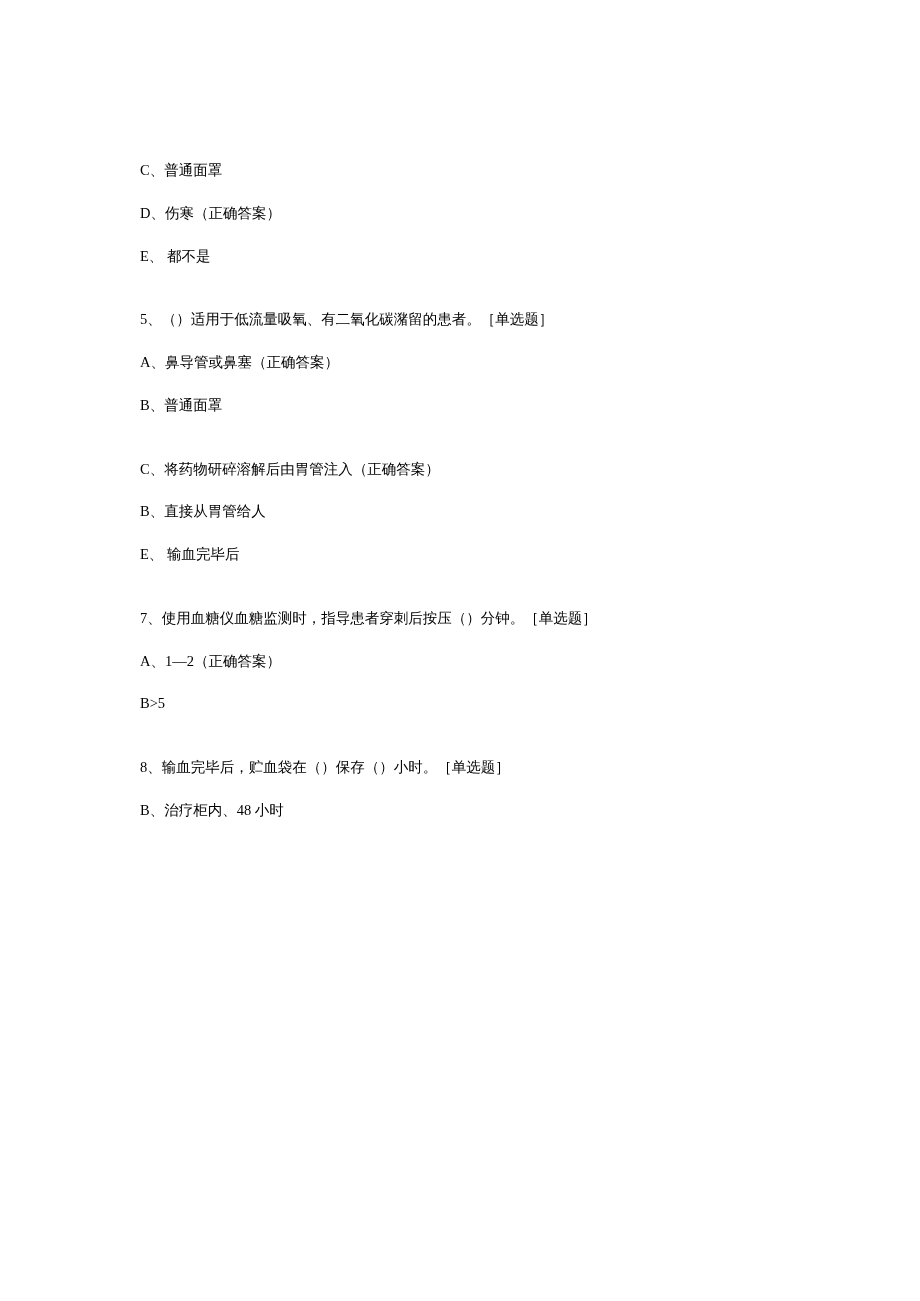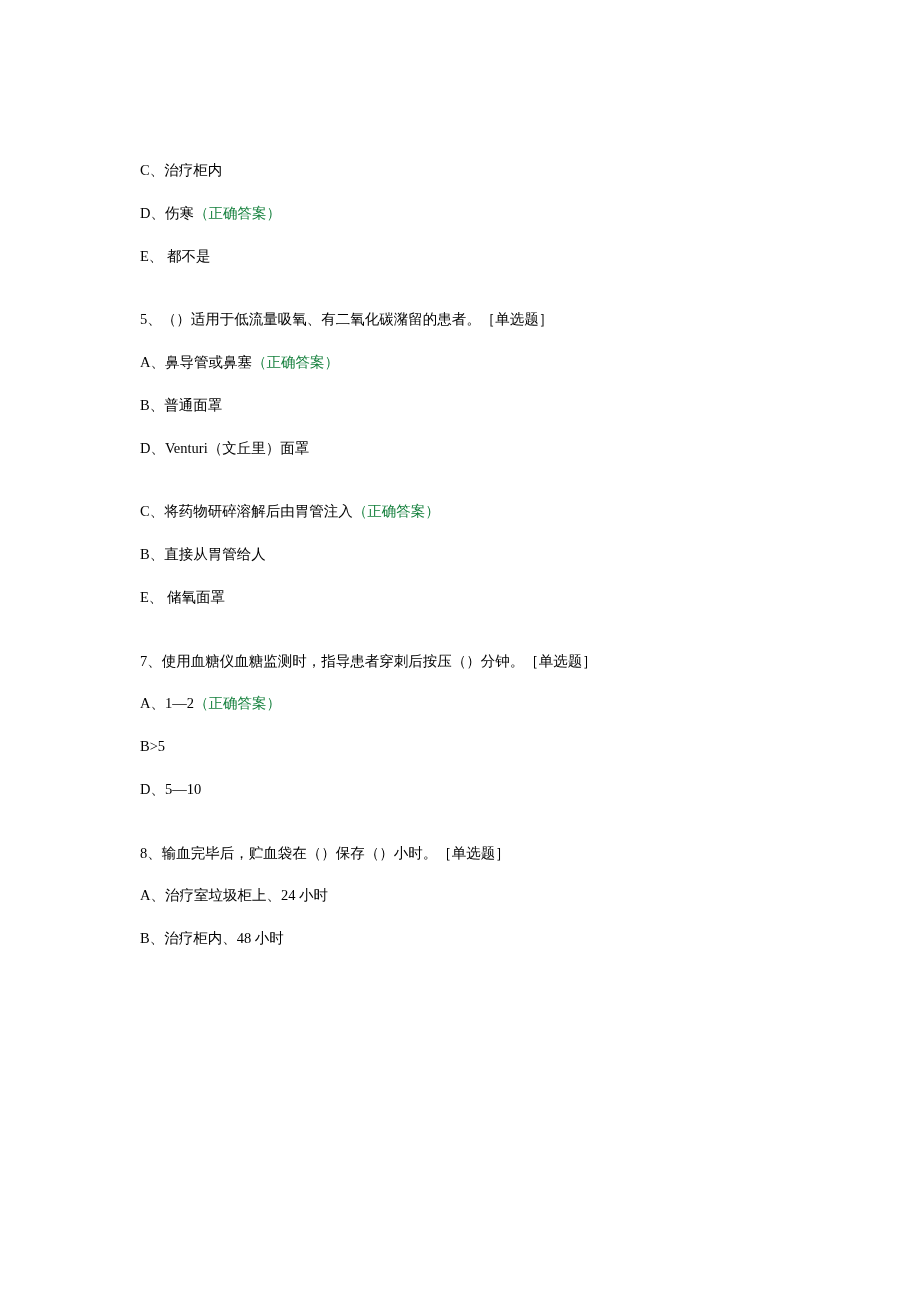--- a/index.html
+++ b/index.html
@@ -20,57 +20,54 @@
     .question-block {
       margin-bottom: 42px;
     }
     .answer-line {
       margin-bottom: 21px;
     }
     .question-line {
       margin-bottom: 21px;
     }
     .correct {
-      color: #15803d;
+      color: #000000;
     }
   </style>
 </head>
 <body>
 
 <div class="question-block">
-  <div class="answer-line">C、治疗柜内</div>
+  <div class="answer-line">C、普通面罩</div>
   <div class="answer-line">
     <span>D、伤寒</span><span class="correct">（正确答案）</span>
   </div>
   <div class="answer-line">E、 都不是</div>
 </div>
 
 <div class="question-block">
   <div class="question-line">5、（）适用于低流量吸氧、有二氧化碳潴留的患者。［单选题］</div>
   <div class="answer-line">
     <span>A、鼻导管或鼻塞</span><span class="correct">（正确答案）</span>
   </div>
   <div class="answer-line">B、普通面罩</div>
-  <div class="answer-line">D、Venturi（文丘里）面罩</div>
 </div>
 
 <div class="question-block">
   <div class="answer-line">
     <span>C、将药物研碎溶解后由胃管注入</span><span class="correct">（正确答案）</span>
   </div>
   <div class="answer-line">B、直接从胃管给人</div>
-  <div class="answer-line">E、 储氧面罩</div>
+  <div class="answer-line">E、 输血完毕后</div>
 </div>
 
 <div class="question-block">
   <div class="question-line">7、使用血糖仪血糖监测时，指导患者穿刺后按压（）分钟。［单选题］</div>
   <div class="answer-line">
     <span>A、1—2</span><span class="correct">（正确答案）</span>
   </div>
   <div class="answer-line">B&gt;5</div>
-  <div class="answer-line">D、5—10</div>
 </div>
 
 <div class="question-block">
   <div class="question-line">8、输血完毕后，贮血袋在（）保存（）小时。［单选题］</div>
-  <div class="answer-line">A、治疗室垃圾柜上、24 小时</div>
   <div class="answer-line">B、治疗柜内、48 小时</div>
 </div>
 
 </body></html>

